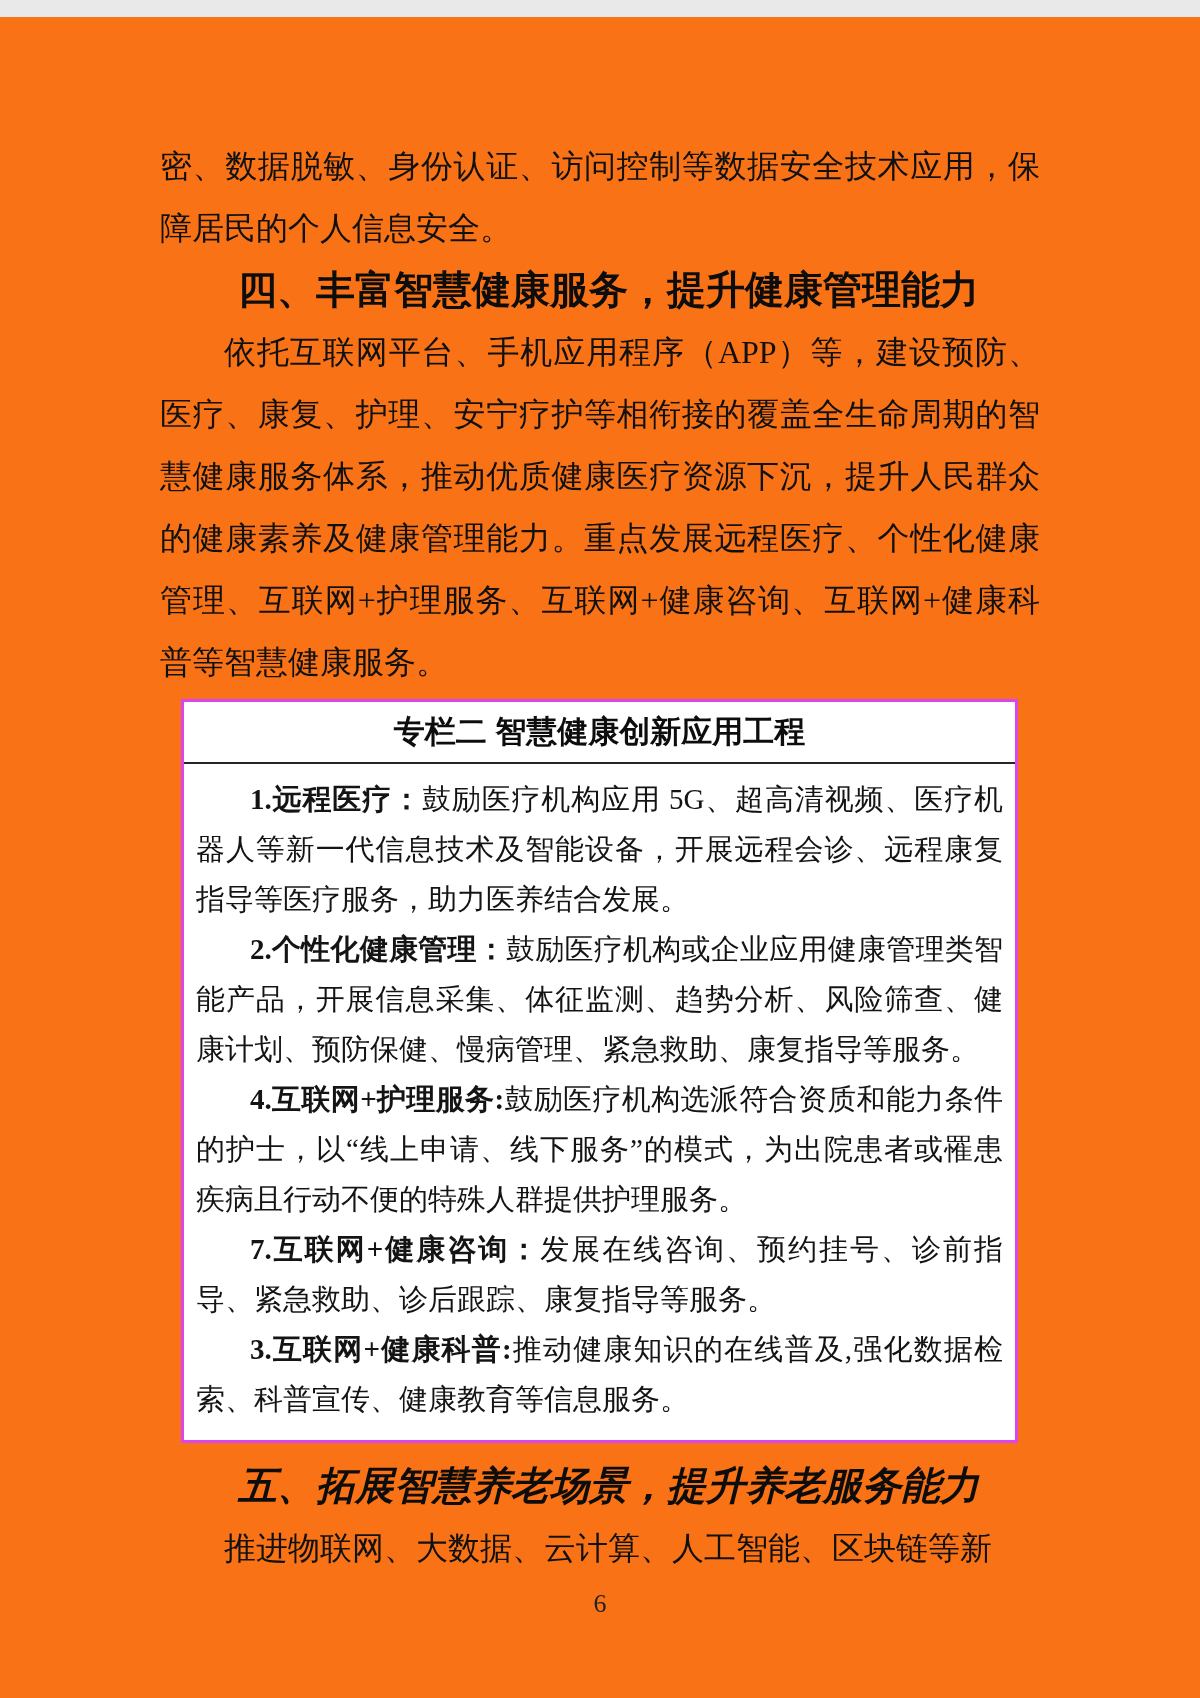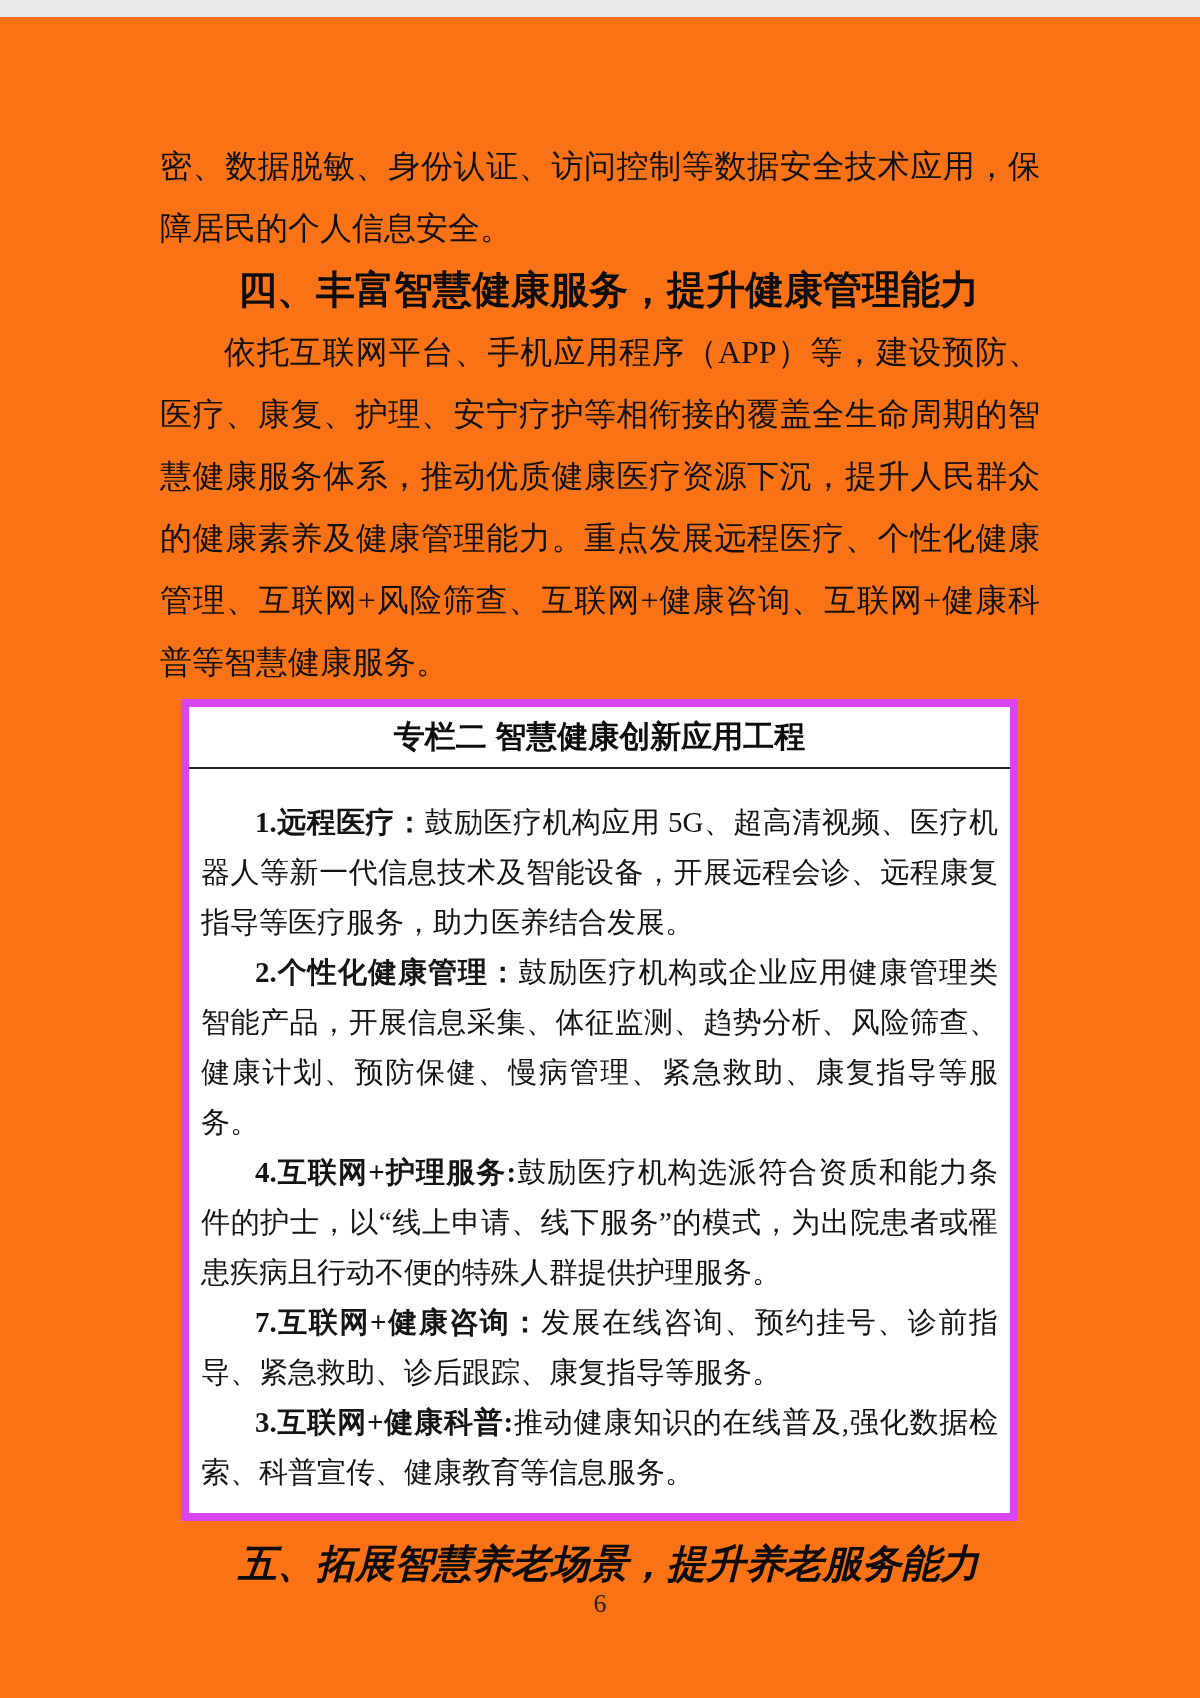--- a/index.html
+++ b/index.html
@@ -24,34 +24,34 @@
   .heading {
     font-family:"Liberation Sans","DejaVu Sans",sans-serif;
     font-weight:700;
     font-size:39px;
     line-height:62px;
     text-indent:2em;
     color:#0d0d0d;
     white-space:nowrap;
   }
   .feature-box {
-    border:8px solid #d946ef;
+    border:3px solid #d946ef;
     margin:6px 22px 12px 21px;
     background:#ffffff;
   }
   .box-title {
     font-family:"Liberation Sans","DejaVu Sans",sans-serif;
     font-weight:700;
     font-size:31px;
     line-height:60px;
     text-align:center;
     border-bottom:2px solid #262626;
     color:#0d0d0d;
   }
-  .box-body { padding:28px 12px 16px 12px; }
+  .box-body { padding:10px 12px 16px 12px; }
   .box-item {
     font-size:29px;
     line-height:50px;
     text-align:justify;
     text-indent:54px;
     color:#141414;
   }
   .box-label { font-weight:700; }
   .section5 { margin-top:2px;font-style:italic; }
   .page-number {
@@ -67,38 +67,39 @@
 </head>
 <body>
 
 <div class="page">
   <div class="content">
 
     <p class="body-p">密、数据脱敏、身份认证、访问控制等数据安全技术应用，保障居民的个人信息安全。</p>
 
     <h2 class="heading">四、丰富智慧健康服务，提升健康管理能力</h2>
 
-    <p class="body-p indent">依托互联网平台、手机应用程序（APP）等，建设预防、医疗、康复、护理、安宁疗护等相衔接的覆盖全生命周期的智慧健康服务体系，推动优质健康医疗资源下沉，提升人民群众的健康素养及健康管理能力。重点发展远程医疗、个性化健康管理、互联网+风险筛查、互联网+健康咨询、互联网+健康科普等智慧健康服务。</p>
+    <p class="body-p indent">依托互联网平台、手机应用程序（APP）等，建设预防、医疗、康复、护理、安宁疗护等相衔接的覆盖全生命周期的智慧健康服务体系，推动优质健康医疗资源下沉，提升人民群众的健康素养及健康管理能力。重点发展远程医疗、个性化健康管理、互联网+护理服务、互联网+健康咨询、互联网+健康科普等智慧健康服务。</p>
 
     <div class="feature-box">
       <div class="box-title">专栏二 智慧健康创新应用工程</div>
       <div class="box-body">
 
         <p class="box-item"><span class="box-label">1.远程医疗：</span><span>鼓励医疗机构应用 5G、超高清视频、医疗机器人等新一代信息技术及智能设备，开展远程会诊、远程康复指导等医疗服务，助力医养结合发展。</span></p>
 
         <p class="box-item"><span class="box-label">2.个性化健康管理：</span><span>鼓励医疗机构或企业应用健康管理类智能产品，开展信息采集、体征监测、趋势分析、风险筛查、健康计划、预防保健、慢病管理、紧急救助、康复指导等服务。</span></p>
 
         <p class="box-item"><span class="box-label">4.互联网+护理服务:</span><span>鼓励医疗机构选派符合资质和能力条件的护士，以“线上申请、线下服务”的模式，为出院患者或罹患疾病且行动不便的特殊人群提供护理服务。</span></p>
 
         <p class="box-item"><span class="box-label">7.互联网+健康咨询：</span><span>发展在线咨询、预约挂号、诊前指导、紧急救助、诊后跟踪、康复指导等服务。</span></p>
 
         <p class="box-item"><span class="box-label">3.互联网+健康科普:</span><span>推动健康知识的在线普及,强化数据检索、科普宣传、健康教育等信息服务。</span></p>
 
       </div>
     </div>
 
     <h2 class="heading section5">五、拓展智慧养老场景，提升养老服务能力</h2>
 
+    <p class="body-p indent">推进物联网、大数据、云计算、人工智能、区块链等新</p>
 
   </div>
 
   <div class="page-number">6</div>
 </div>
 
 </body></html>

